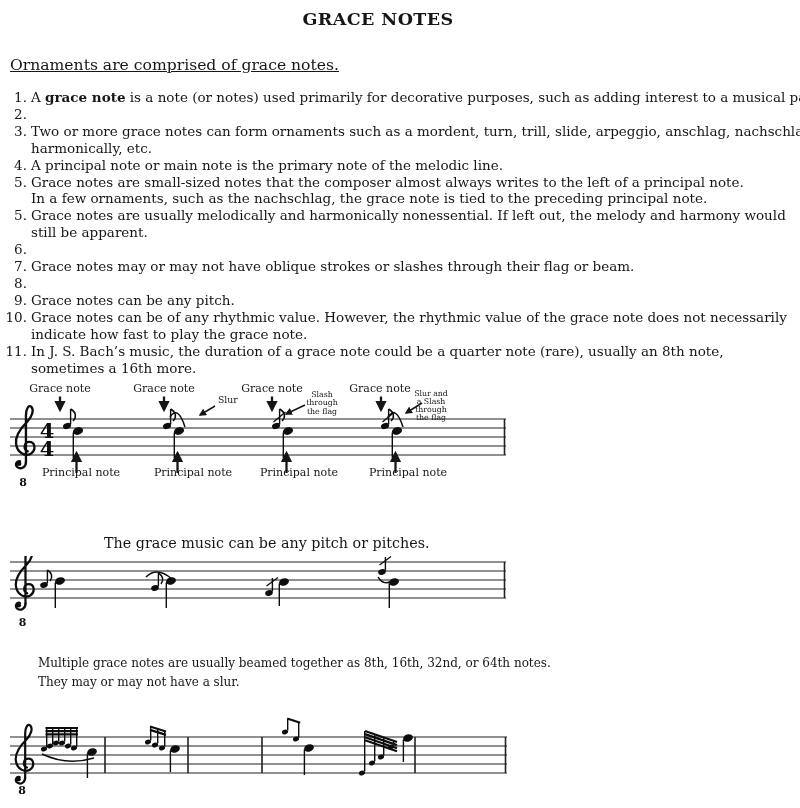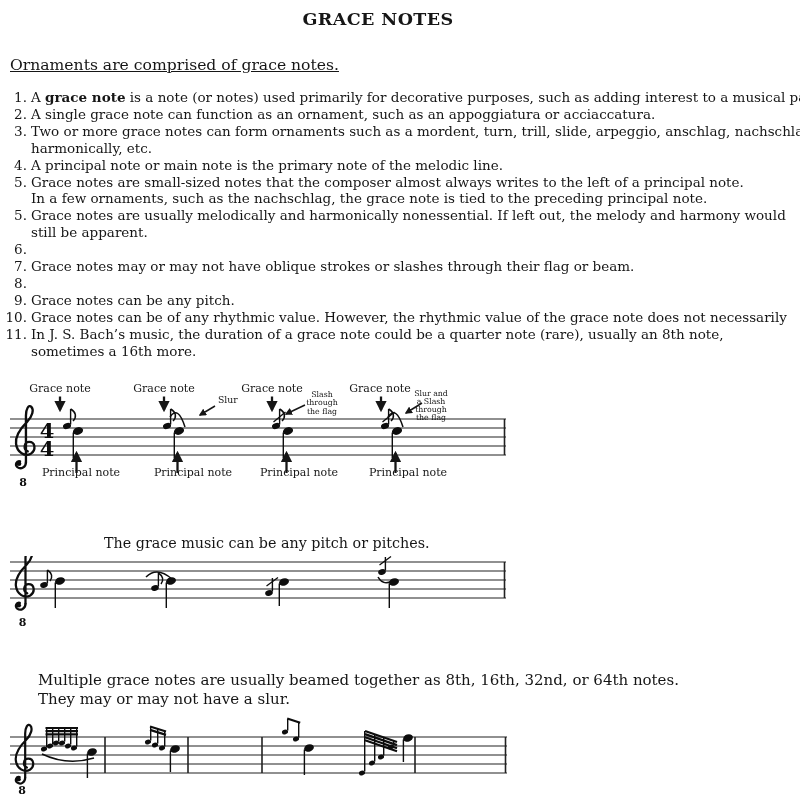--- a/index.html
+++ b/index.html
@@ -6,21 +6,21 @@
   .page{position:relative;width:800px;height:808px;background:#ffffff;
         font-family:"DejaVu Serif",serif;color:#161616;overflow:hidden;}
   .title{position:absolute;top:9px;left:0;width:756px;text-align:center;
          font-size:17.5px;font-weight:bold;letter-spacing:.4px;}
   .intro{position:absolute;top:56px;left:10px;font-size:15.6px;text-decoration:underline;}
   .list{position:absolute;top:89px;left:2px;font-size:13.5px;line-height:16.9px;}
   .li{display:flex;white-space:nowrap;}
   .num{flex:none;width:25px;text-align:right;padding-right:4px;}
   .txt b{font-weight:bold;}
   .cap1{position:absolute;left:104px;top:535px;font-size:14.3px;}
-  .cap2{position:absolute;left:38px;top:671px;font-size:15px;line-height:19px;}
+  .cap2{position:absolute;left:38px;top:654px;font-size:12px;line-height:19px;}
   .staff-svg{position:absolute;left:0;}
   #s1{top:380px;} #s2{top:556px;} #s3{top:710px;}
   .sline{stroke:#6b6b6b;stroke-width:1.3;}
   .bline{stroke:#222;stroke-width:1.6;}
   .ink{fill:#0d0d0d;}
   .stem{stroke:#0d0d0d;stroke-width:1.4;}
   .thin{stroke:#0d0d0d;stroke-width:1.3;fill:none;}
   .flag{stroke:#0d0d0d;stroke-width:1.5;fill:none;}
   .slur{stroke:#0d0d0d;stroke-width:1.5;fill:none;}
   .beam{stroke:#0d0d0d;stroke-width:2.2;}
@@ -40,21 +40,20 @@
   <div class="title">GRACE NOTES</div>
   <div class="intro">Ornaments are comprised of grace notes.</div>
 
   <div class="list">
     <div class="li">
       <span class="num">1.</span>
       <span class="txt"><span>A </span><b>grace note</b><span> is a note (or notes) used primarily for decorative purposes, such as adding interest to a musical passage.</span></span>
     </div>
     <div class="li">
       <span class="num">2.</span>
-      <span class="txt">A single grace note can function as an ornament, such as an appoggiatura or acciaccatura.</span>
     </div>
     <div class="li">
       <span class="num">3.</span>
       <span class="txt"><span>Two or more grace notes can form ornaments such as a mordent, turn, trill, slide, arpeggio, anschlag, nachschlag,</span><br><span>harmonically, etc.</span></span>
     </div>
     <div class="li">
       <span class="num">4.</span>
       <span class="txt">A principal note or main note is the primary note of the melodic line.</span>
     </div>
     <div class="li">
@@ -74,21 +73,21 @@
     </div>
     <div class="li">
       <span class="num">8.</span>
     </div>
     <div class="li">
       <span class="num">9.</span>
       <span class="txt">Grace notes can be any pitch.</span>
     </div>
     <div class="li">
       <span class="num">10.</span>
-      <span class="txt"><span>Grace notes can be of any rhythmic value. However, the rhythmic value of the grace note does not necessarily</span><br></span>
+      <span class="txt"><span>Grace notes can be of any rhythmic value. However, the rhythmic value of the grace note does not necessarily</span><br><span>indicate how fast to play the grace note.</span></span>
     </div>
     <div class="li">
       <span class="num">11.</span>
       <span class="txt"><span>In J. S. Bach’s music, the duration of a grace note could be a quarter note (rare), usually an 8th note,</span><br><span>sometimes a 16th more.</span></span>
     </div>
   </div>
 
   <svg id="s1" class="staff-svg" width="520" height="112" viewBox="0 0 520 112">
     <defs>
       <marker id="ah" orient="auto" markerWidth="5" markerHeight="5" refX="4" refY="2.5" viewBox="0 0 5 5">

